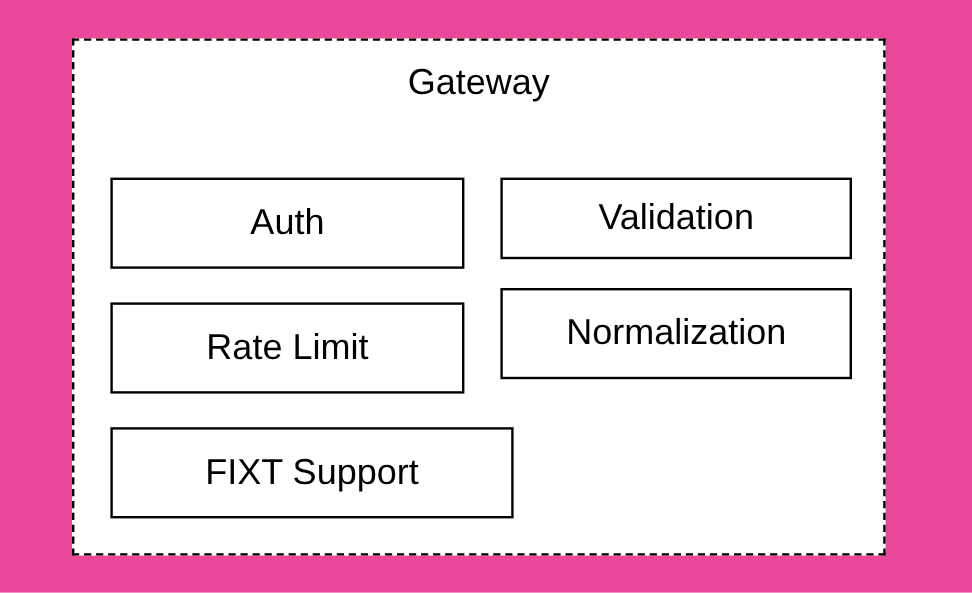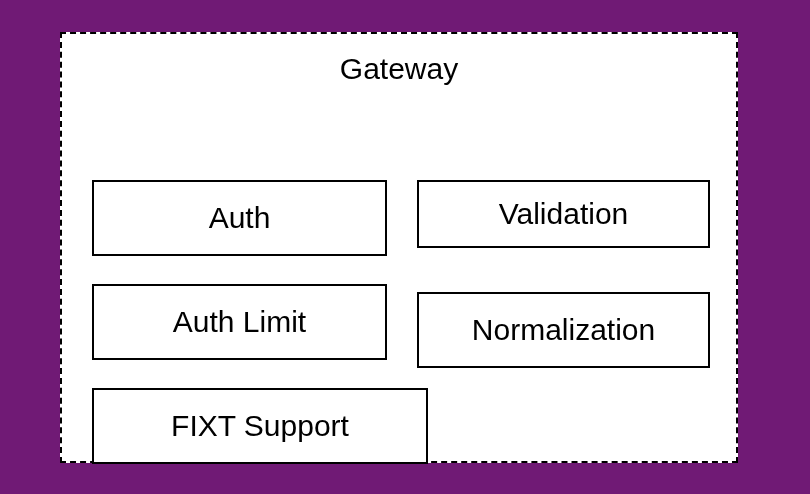--- a/index.html
+++ b/index.html
@@ -4,21 +4,21 @@
 <style>
   html, body {
     margin: 0;
     padding: 0;
     background: #ffffff;
   }
   .canvas {
     position: relative;
     width: 810px;
     height: 494px;
-    background: #701a75;
+    background: #ec4899;
     font-family: "Liberation Sans", "DejaVu Sans", sans-serif;
     color: #000000;
     overflow: hidden;
   }
   .gateway-box {
     position: absolute;
     left: 60px;
     top: 32px;
     width: 678px;
     height: 431px;
@@ -39,45 +39,44 @@
   .module-box {
     position: absolute;
     box-sizing: border-box;
     border: 2px solid #000000;
     background: #ffffff;
     display: flex;
     align-items: center;
     justify-content: center;
     font-size: 30px;
     color: #000000;
-    margin-top: 32px;
   }
   .pos-auth          { left: 30px;  top: 114px; width: 295px; height: 76px; }
   .pos-validation    { left: 355px; top: 114px; width: 293px; height: 68px; }
   .pos-rate-limit    { left: 30px;  top: 218px; width: 295px; height: 76px; }
-  .pos-normalization { left: 355px; top: 226px; width: 293px; height: 76px; }
+  .pos-normalization { left: 355px; top: 206px; width: 293px; height: 76px; }
   .pos-fixt-support  { left: 30px;  top: 322px; width: 336px; height: 76px; }
 </style>
 </head>
 <body>
 
 <div class="canvas">
   <div class="gateway-box">
     <div class="gateway-title">Gateway</div>
 
     <div class="module-box pos-auth">
       <span>Auth</span>
     </div>
 
     <div class="module-box pos-validation">
       <span>Validation</span>
     </div>
 
     <div class="module-box pos-rate-limit">
-      <span>Auth Limit</span>
+      <span>Rate Limit</span>
     </div>
 
     <div class="module-box pos-normalization">
       <span>Normalization</span>
     </div>
 
     <div class="module-box pos-fixt-support">
       <span>FIXT Support</span>
     </div>
   </div>

